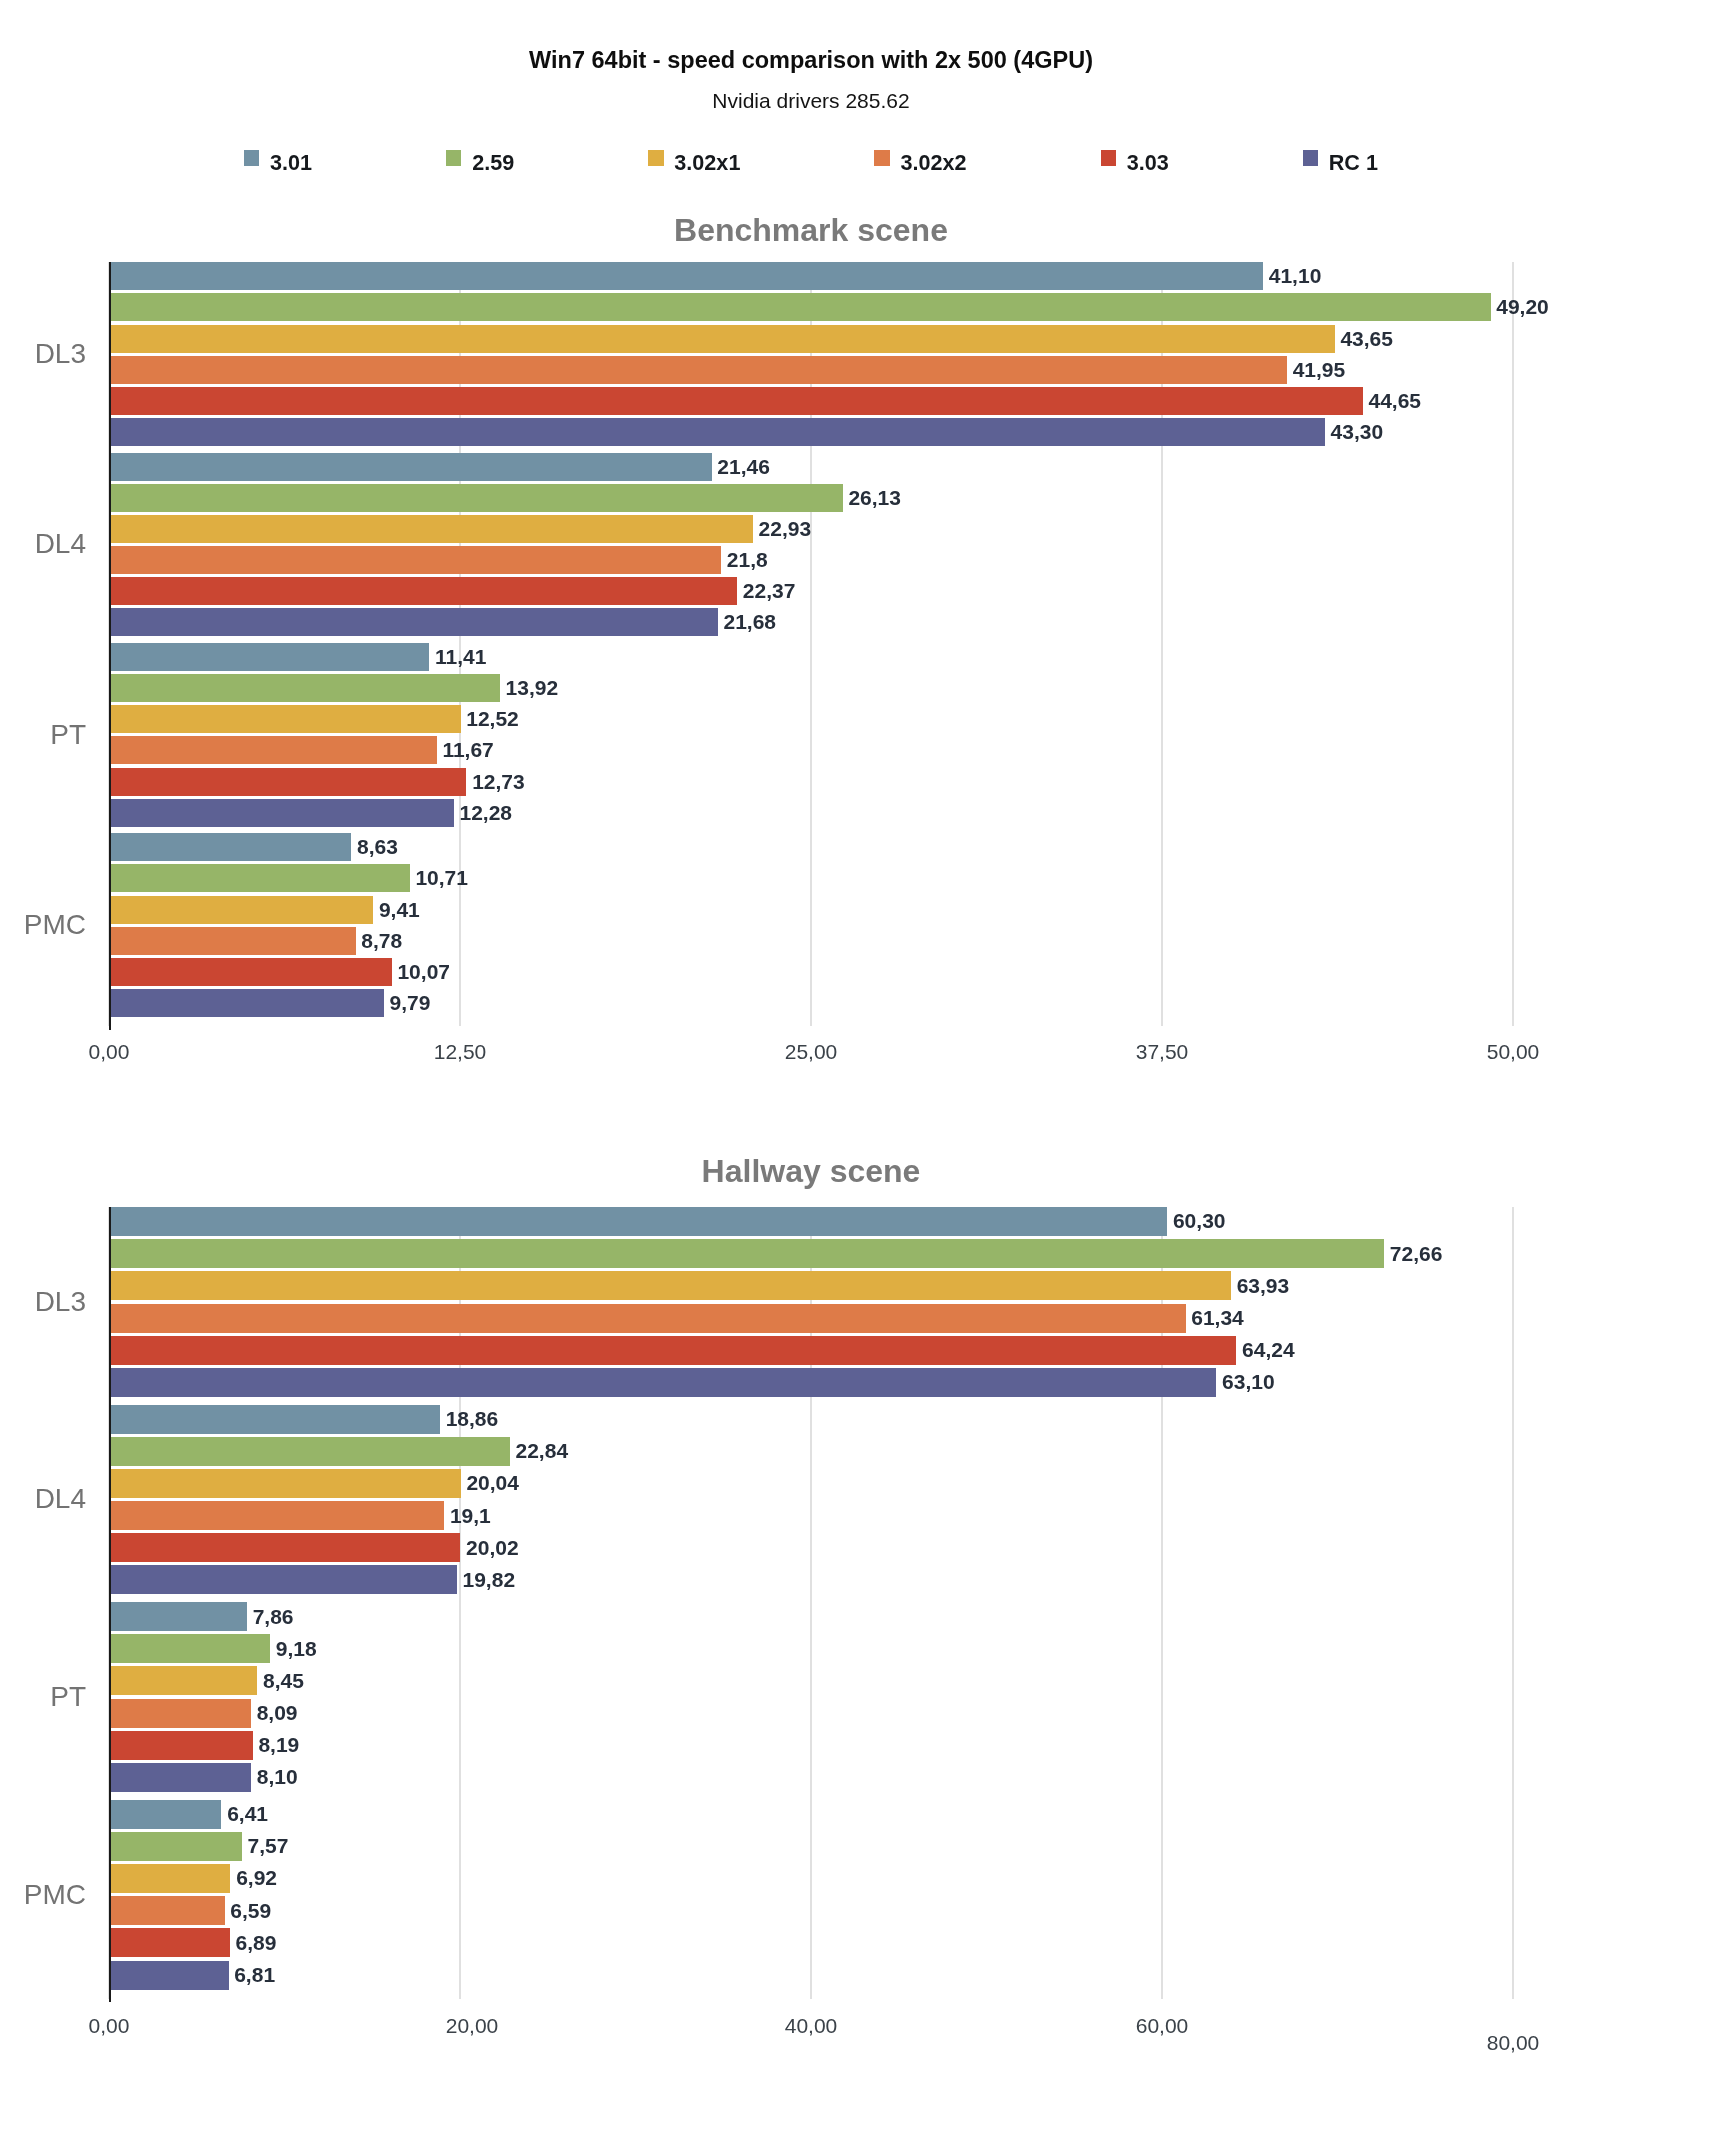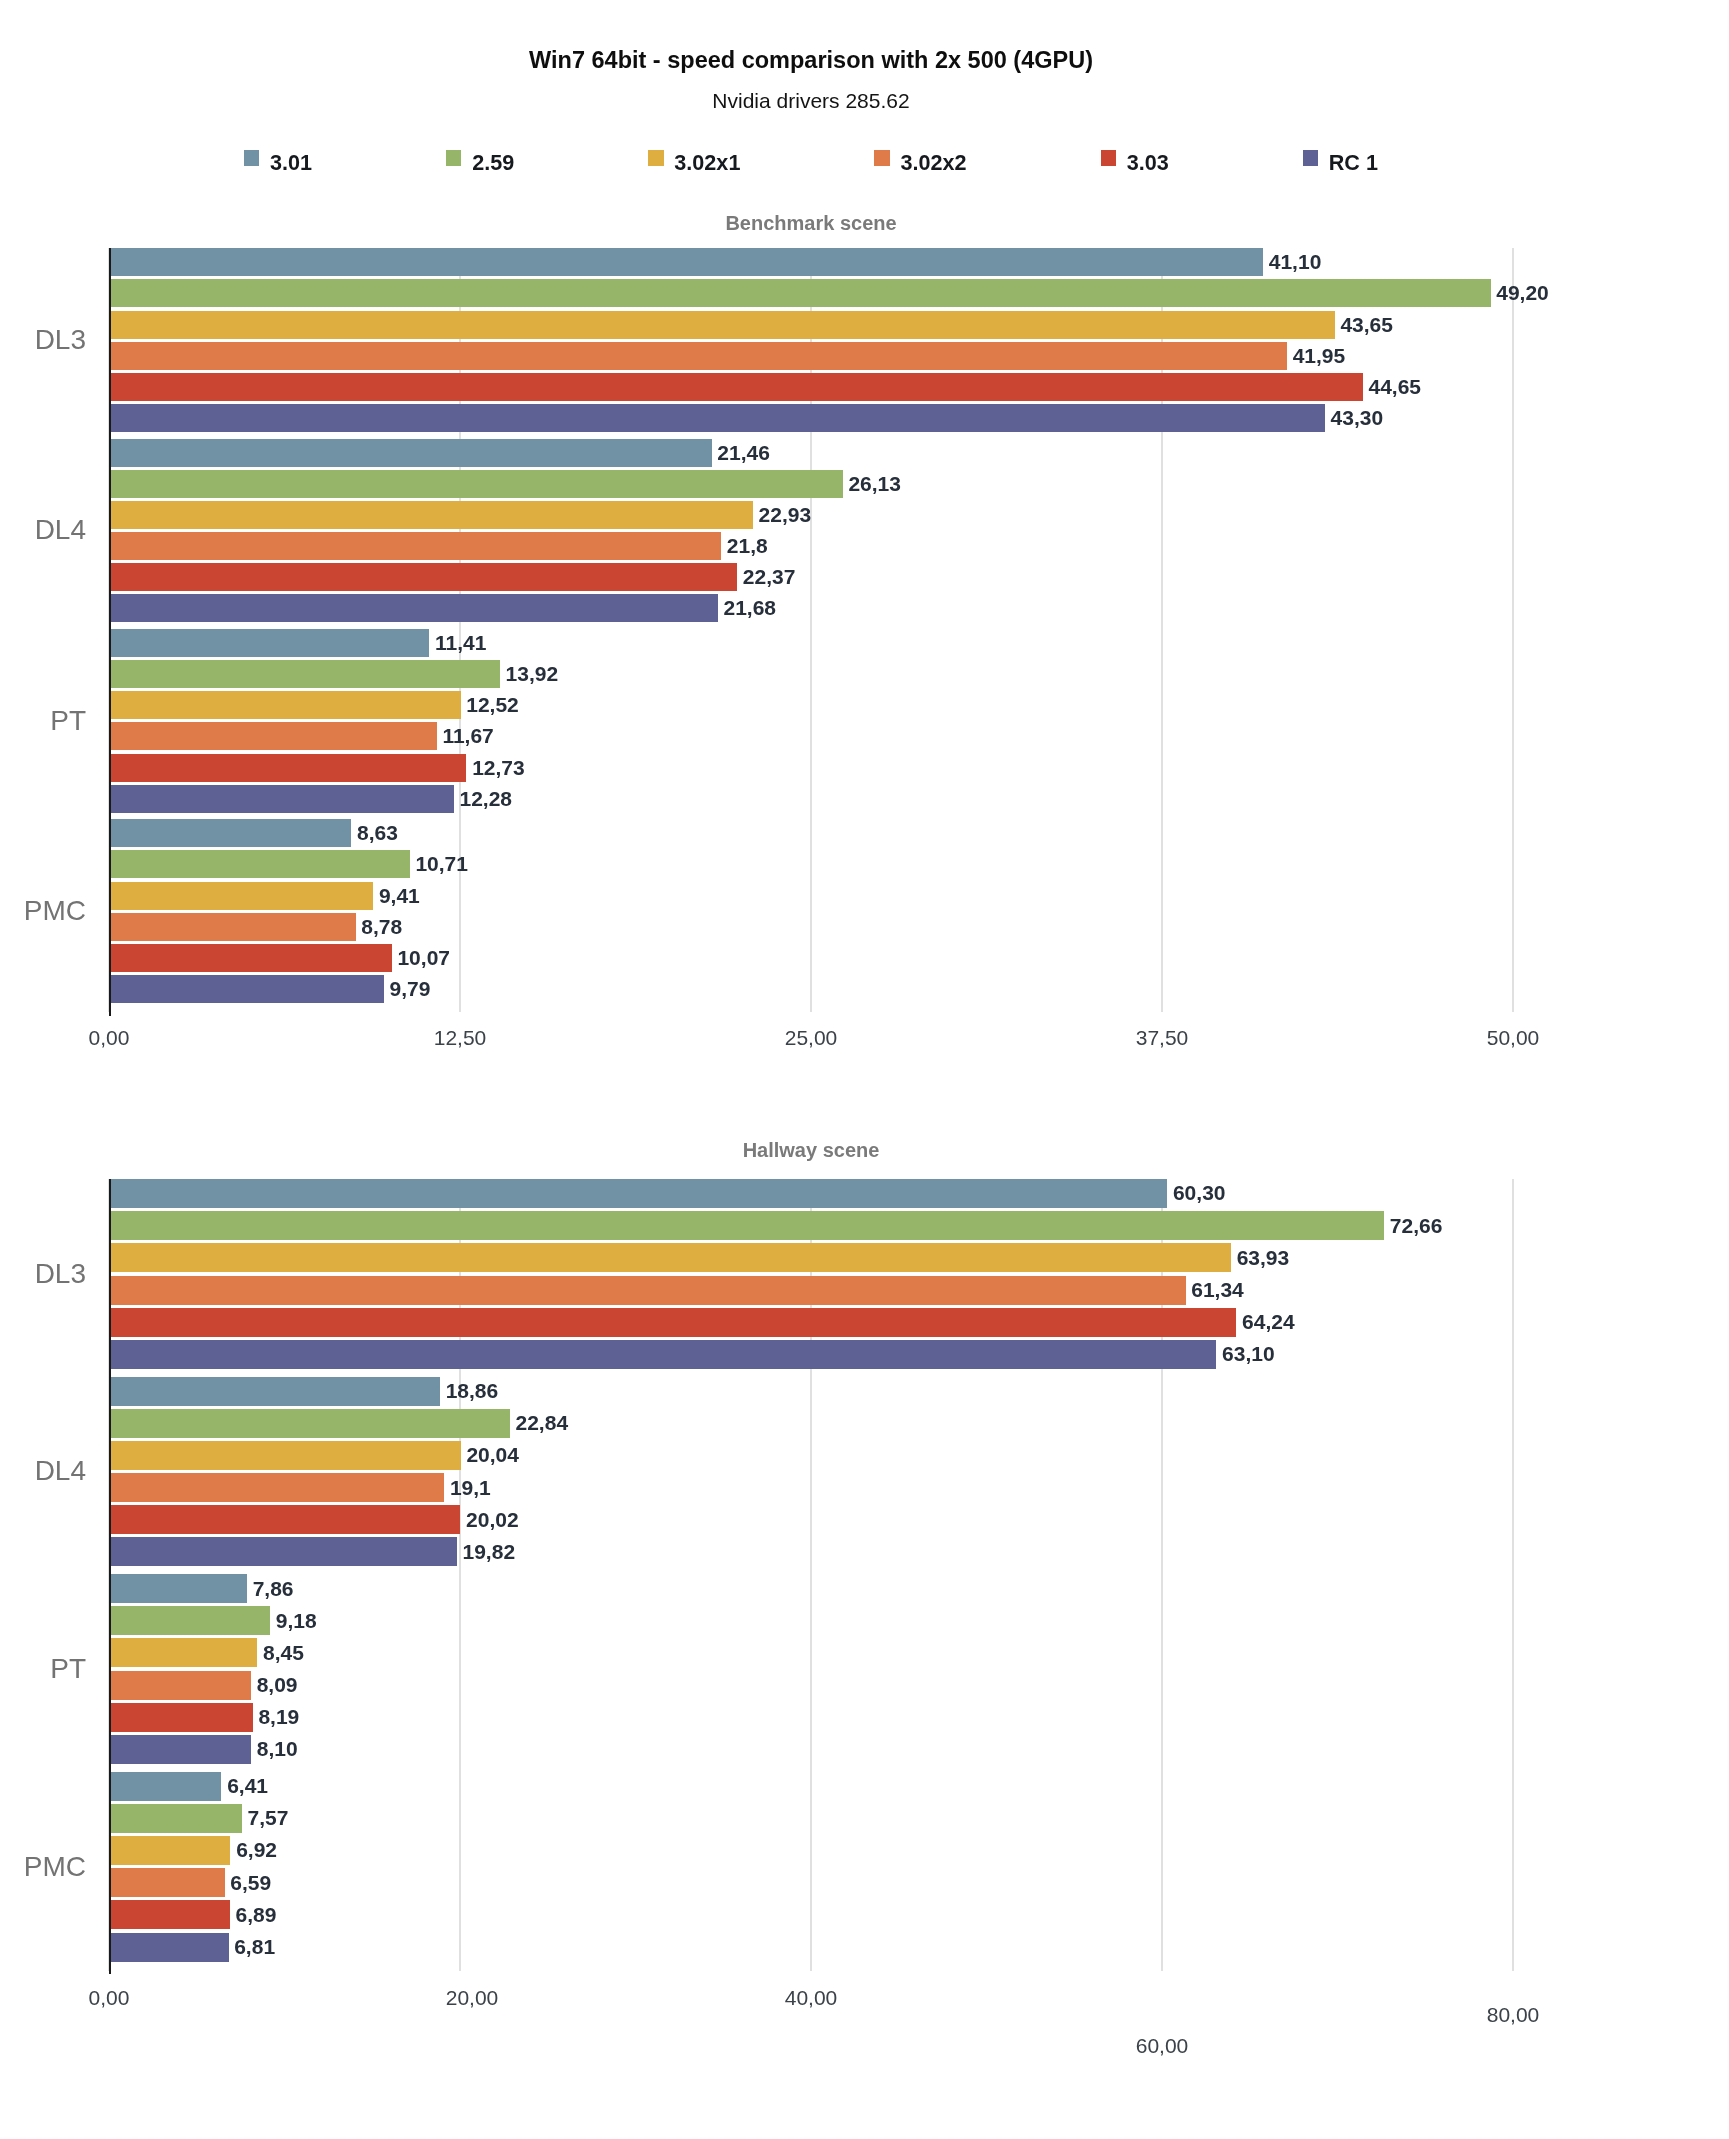--- a/index.html
+++ b/index.html
@@ -26,21 +26,21 @@
     justify-content: space-between;
     align-items: center;
   }
   .legend-item { display: flex; }
   .legend-swatch { width: 15.3px; height: 16px; margin-right: 10.8px; flex: 0 0 auto; }
   .legend-label { font-size: 21.6px; font-weight: bold; color: #16191d; white-space: nowrap; }
 
   
   .chart-title {
     margin: 0 0 0 109px; width: 1404px; text-align: center;
-    font-size: 20px; font-weight: bold; color: #7a7a7a;
+    font-size: 32px; font-weight: bold; color: #7a7a7a;
   }
   .chart-benchmark .chart-title { margin-top: 36px; }
   .chart-hallway  .chart-title { margin-top: 75px; }
 
   .plot {
     position: relative;
     margin-left: 109px;
     width: 1404px;
   }
   .chart-benchmark .plot { margin-top: 12.7px; }
@@ -365,19 +365,19 @@
             <div class="bar" style="width: 8.5125%; background: rgb(93, 97, 148);"></div>
             <span class="val-label">6,81</span>
           </div>
         </div>
         <div class="axis-line"></div>
       </div>
     <div class="xaxis">
         <div class="x-tick-label" style="left: 0%;">0,00</div>
         <div class="x-tick-label" style="left: 25%; margin-left: 12px;">20,00</div>
         <div class="x-tick-label" style="left: 50%;">40,00</div>
-        <div class="x-tick-label" style="left: 75%; margin-top: 48px;">60,00</div>
+        <div class="x-tick-label" style="left: 75%;">60,00</div>
         <div class="x-tick-label" style="left: 100%; margin-top: 17px;">80,00</div>
       </div>
   </section>
 
 </div>
 
 
 </body></html>

